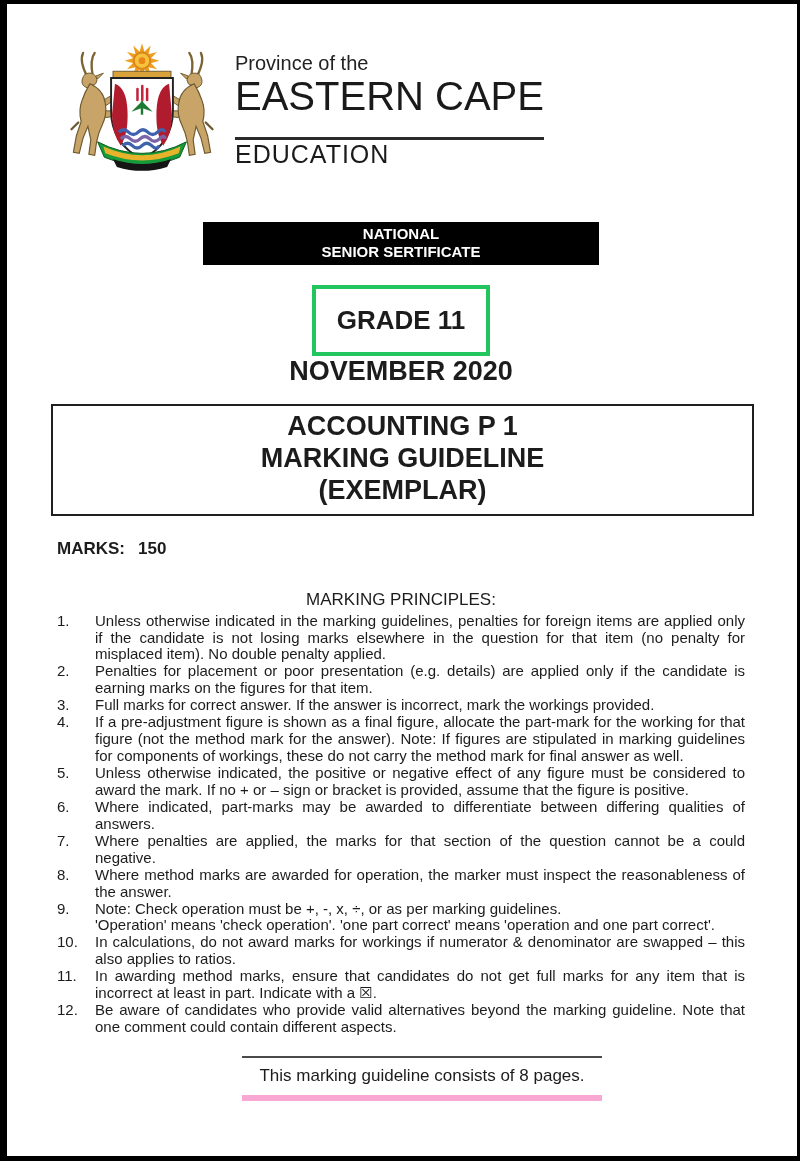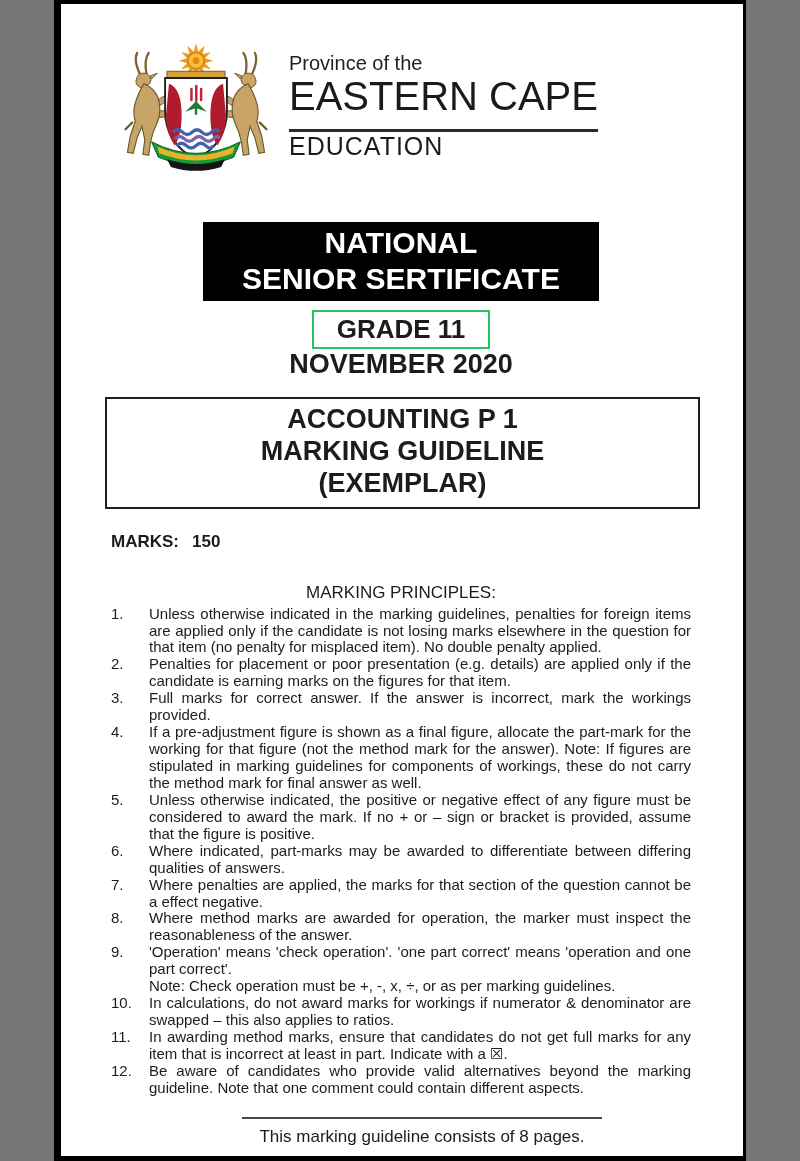--- a/index.html
+++ b/index.html
@@ -1,45 +1,45 @@
 <!DOCTYPE html>
 <html><head>
 <meta charset="utf-8">
 <style>
   * { margin: 0; padding: 0; box-sizing: border-box; }
   html, body { background: #777; }
   body { font-family: "Liberation Sans", "DejaVu Sans", sans-serif; color: #1c1c1c; }
   .page {
-    width: 692px; height: 1161px; background: #fff; margin: 0 auto;
+    width: 800px; height: 1161px; background: #fff; margin: 0 auto;
     border-style: solid; border-color: #000;
     border-width: 4px 3px 5px 7px;
     padding: 34px 52px 0 50px;
     overflow: hidden;
   }
 
   
   .logo-row { display: flex; align-items: flex-start; height: 138px; }
   .crest { flex: none; }
   .logo-text { margin-left: 8px; margin-top: 14px; }
   .province-line { font-size: 20px; font-weight: 400; color: #222; }
   .province-name { font-size: 40px; font-weight: 400; letter-spacing: 0px; color: #1a1a1a;
-                   padding-bottom: 12px; border-bottom: 3px solid #2a2a2a; line-height: 1.05; }
+                   padding-bottom: 20px; border-bottom: 3px solid #2a2a2a; line-height: 1.05; }
   .department { font-size: 25px; font-weight: 400; letter-spacing: 1px; color: #1a1a1a; }
 
   
   .cert-box {
     width: 396px; margin: 46px auto 0 auto; background: #000; color: #fff;
-    text-align: center; font-weight: bold; font-size: 30px; line-height: 1.2;
+    text-align: center; font-weight: bold; font-size: 15px; line-height: 1.2;
     padding: 3px 0 4px 0;
   }
 
   
   .grade-box {
-    width: 178px; margin: 9px auto 0 auto; border: 2px solid #22c55e;
-    text-align: center; font-weight: bold; font-size: 26px; padding: 2px 0;
+    width: 178px; margin: 20px auto 0 auto; border: 4px solid #22c55e;
+    text-align: center; font-weight: bold; font-size: 26px; padding: 16px 0;
   }
 
   
   .exam-date { text-align: center; font-weight: bold; font-size: 27px; }
 
   
   .title-box {
     border: 2px solid #1f1f1f; margin: 17px -9px 0 -6px;
     text-align: center; font-weight: bold; font-size: 27px; line-height: 1.18;
     padding: 5px 0 7px 0;
@@ -192,36 +192,36 @@
     <div class="p-item">
       <div class="p-num">6.</div>
       <div class="p-text">
           <div>Where indicated, part-marks may be awarded to differentiate between differing qualities of answers.</div>
           <div></div>
         </div>
     </div>
     <div class="p-item">
       <div class="p-num">7.</div>
       <div class="p-text">
-          <div>Where penalties are applied, the marks for that section of the question cannot be a effect negative.</div>
+          <div>Where penalties are applied, the marks for that section of the question cannot be a could negative.</div>
           <div></div>
         </div>
     </div>
     <div class="p-item">
       <div class="p-num">8.</div>
       <div class="p-text">
           <div>Where method marks are awarded for operation, the marker must inspect the reasonableness of the answer.</div>
           <div></div>
         </div>
     </div>
     <div class="p-item">
       <div class="p-num">9.</div>
       <div class="p-text">
+          <div>Note: Check operation must be +, -, x, ÷, or as per marking guidelines.</div>
           <div>'Operation' means 'check operation'. 'one part correct' means 'operation and one part correct'.</div>
-          <div>Note: Check operation must be +, -, x, ÷, or as per marking guidelines.</div>
         </div>
     </div>
     <div class="p-item">
       <div class="p-num">10.</div>
       <div class="p-text">
           <div>In calculations, do not award marks for workings if numerator &amp; denominator are swapped – this also applies to ratios.</div>
           <div></div>
         </div>
     </div>
     <div class="p-item">

